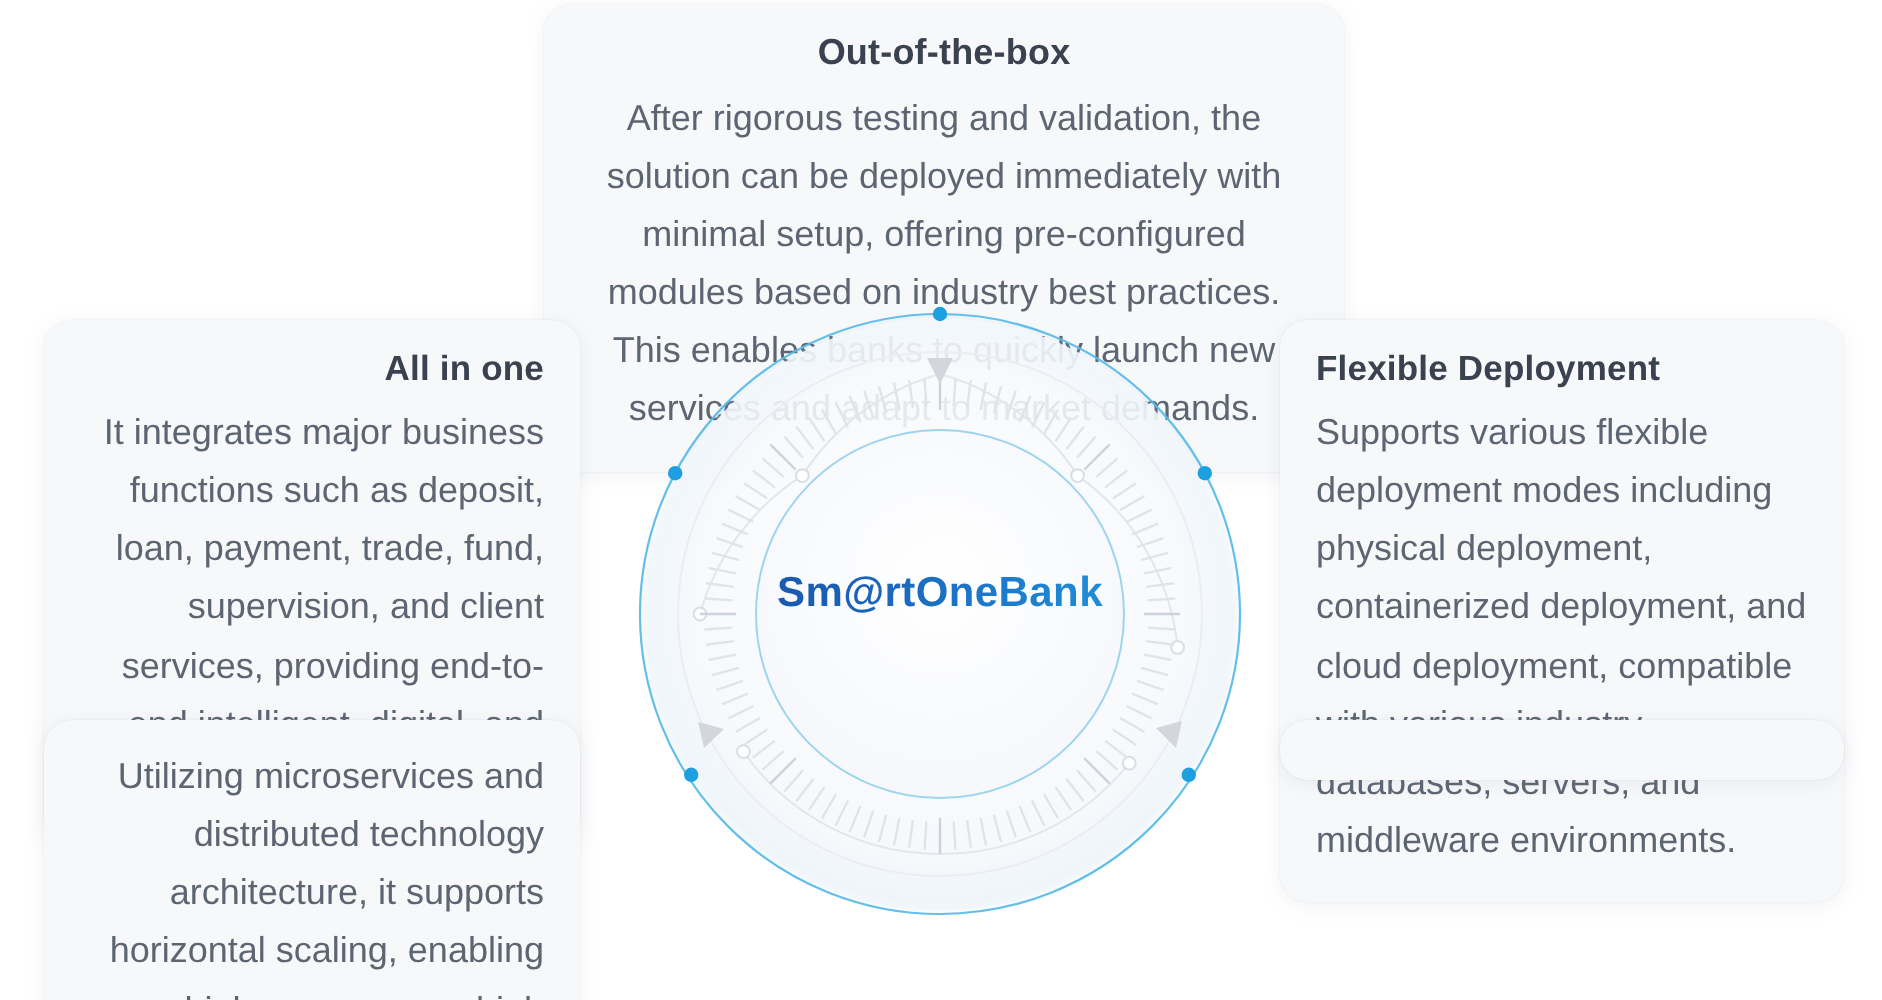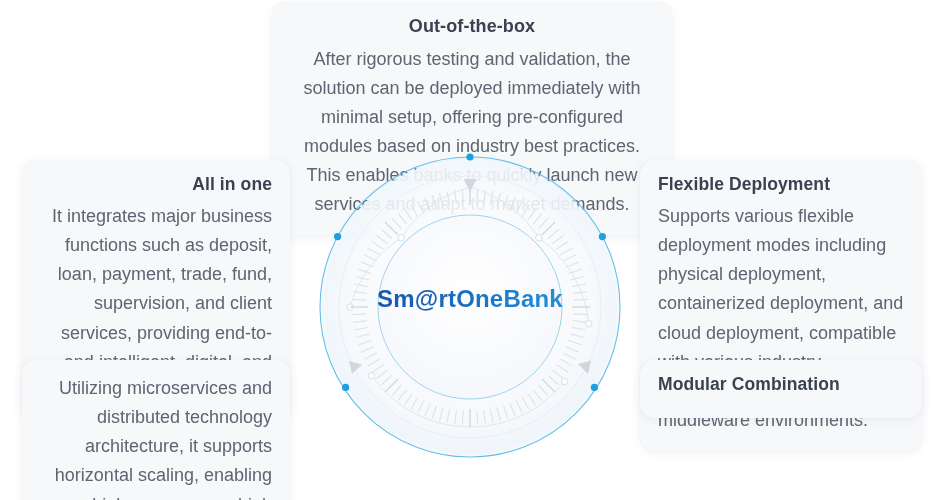--- a/index.html
+++ b/index.html
@@ -52,21 +52,21 @@
     width:340px; height:340px;
   }
   #graphic svg{display:block;width:340px;height:340px;}
 
   .brand-text{
     position:absolute;
     left:0;
     top:148px;
     width:340px;
     text-align:center;
-    font-size:24px;
+    font-size:21px;
     font-weight:bold;
     letter-spacing:0.2px;
     background:linear-gradient(90deg,#17499a 0%,#1a62b8 38%,#1f8ad6 72%,#26a0e8 100%);
     -webkit-background-clip:text;
     background-clip:text;
     color:transparent;
     -webkit-text-fill-color:transparent;
     white-space:nowrap;
   }
 </style>
@@ -88,21 +88,20 @@
   <div class="card align-left" id="card-right-top">
     <p class="card-title">Flexible Deployment</p>
     <p class="card-body">Supports various flexible deployment modes including physical deployment, containerized deployment, and cloud deployment, compatible with various industry databases, servers, and middleware environments.</p>
   </div>
 
   <div class="card align-right" id="card-left-bottom">
     <p class="card-body">Utilizing microservices and distributed technology architecture, it supports horizontal scaling, enabling high concurrency, high performance, and high availability in the infrastructure of banking business systems.</p>
   </div>
 
   <div class="card align-left" id="card-right-bottom">
-    <p class="card-title">Modular Combination</p>
   </div>
 
   <div id="graphic">
     <svg viewBox="0 0 340 340" xmlns="http://www.w3.org/2000/svg">
       <defs>
         <radialGradient id="glowGrad" cx="50%" cy="50%" r="50%">
           <stop offset="82%" stop-color="#8fd4f2" stop-opacity="0"></stop>
           <stop offset="96%" stop-color="#8fd4f2" stop-opacity="0.40"></stop>
           <stop offset="100%" stop-color="#8fd4f2" stop-opacity="0"></stop>
         </radialGradient>

